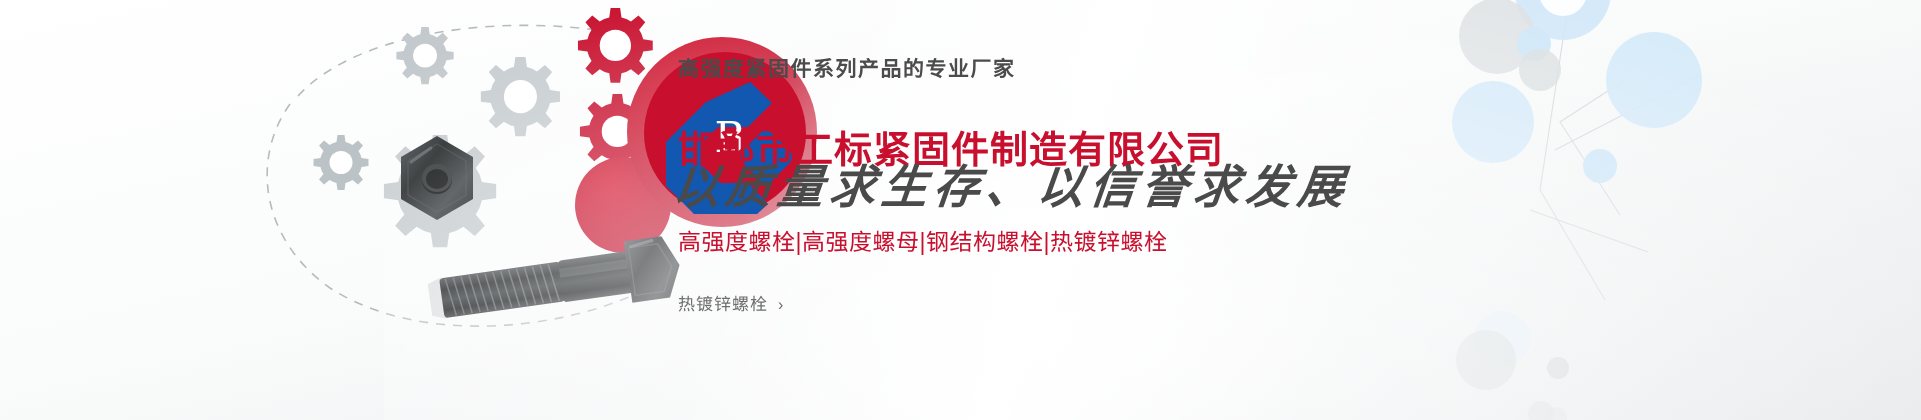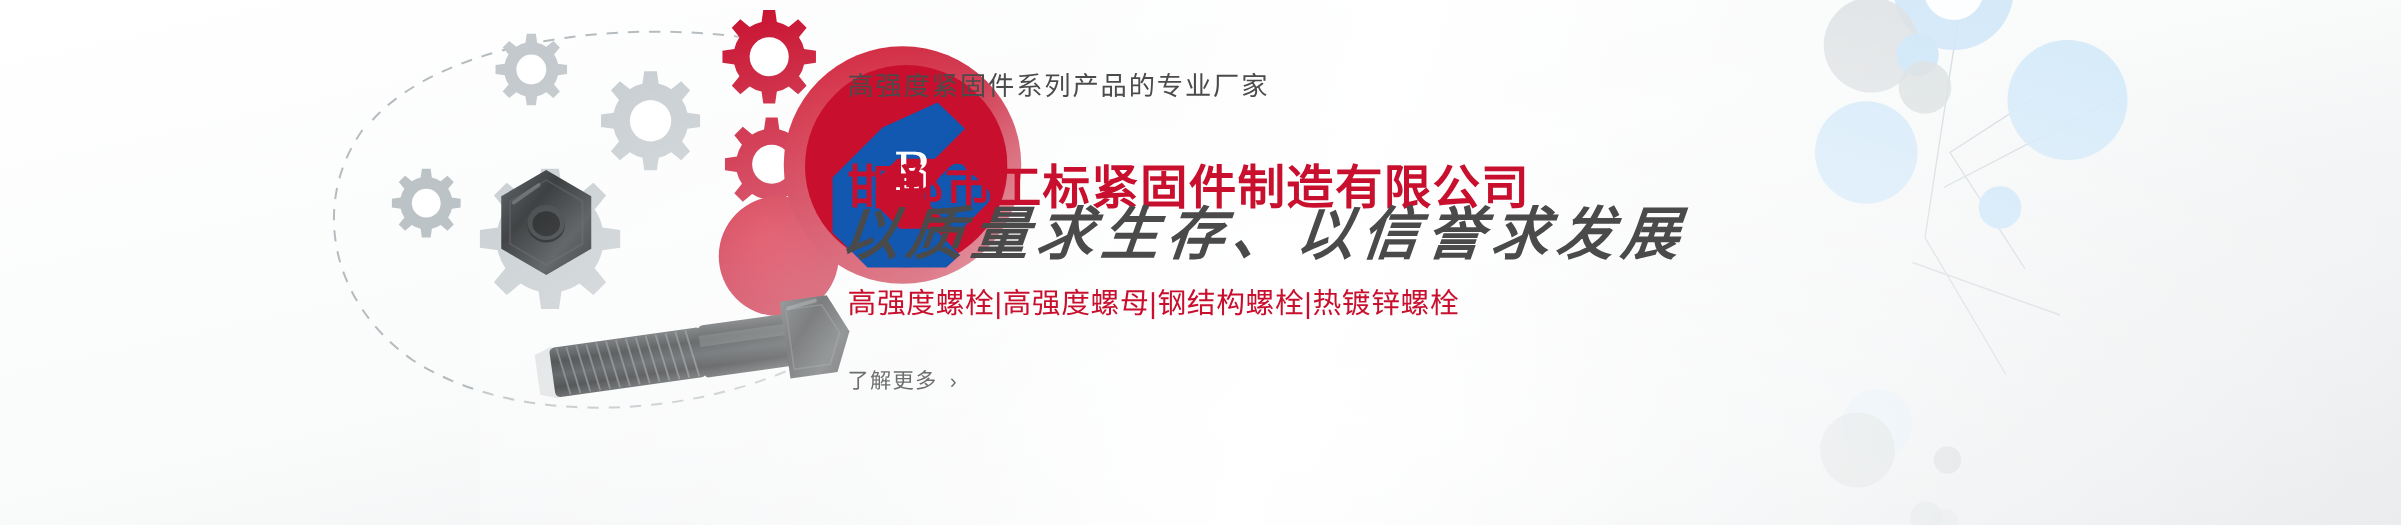--- a/index.html
+++ b/index.html
@@ -24,21 +24,21 @@
     position:absolute;right:-10%;bottom:-80%;width:90%;height:200%;
     background:radial-gradient(ellipse at 40% 50%,rgba(255,255,255,.85) 0%,rgba(255,255,255,0) 65%);
     pointer-events:none;
   }
   .layer{position:absolute;left:0;top:0;width:1921px;height:420px;pointer-events:none;}
 
   
   .copy{position:absolute;left:678px;top:0;width:820px;height:420px;}
   .tagline{
     position:absolute;left:0;top:52px;
-    font-size:21px;color:#4b4b4b;letter-spacing:1.5px;font-weight:400;
+    font-size:21px;color:#4b4b4b;letter-spacing:1.5px;font-weight:700;
     white-space:nowrap;
   }
   .company{
     position:absolute;left:0;top:94px;
     font-size:38px;font-weight:700;color:#c8102e;letter-spacing:1px;
     white-space:nowrap;
   }
   .slogan{
     position:absolute;left:-4px;top:150px;
     font-size:46px;color:#4a4a4a;white-space:nowrap;
@@ -212,17 +212,17 @@
 
     <div class="tagline">高强度紧固件系列产品的专业厂家</div>
 
     <h1 class="company">邯郸市工标紧固件制造有限公司</h1>
 
     <div class="slogan">以质量求生存、以信誉求发展</div>
 
     <div class="keywords">高强度螺栓|高强度螺母|钢结构螺栓|热镀锌螺栓</div>
 
     <a class="more" href="#">
-      <span>了解更多</span><span class="chev">›</span>
+      <span>热镀锌螺栓</span><span class="chev">›</span>
     </a>
 
   </div>
 </div>
 
 </body></html>

